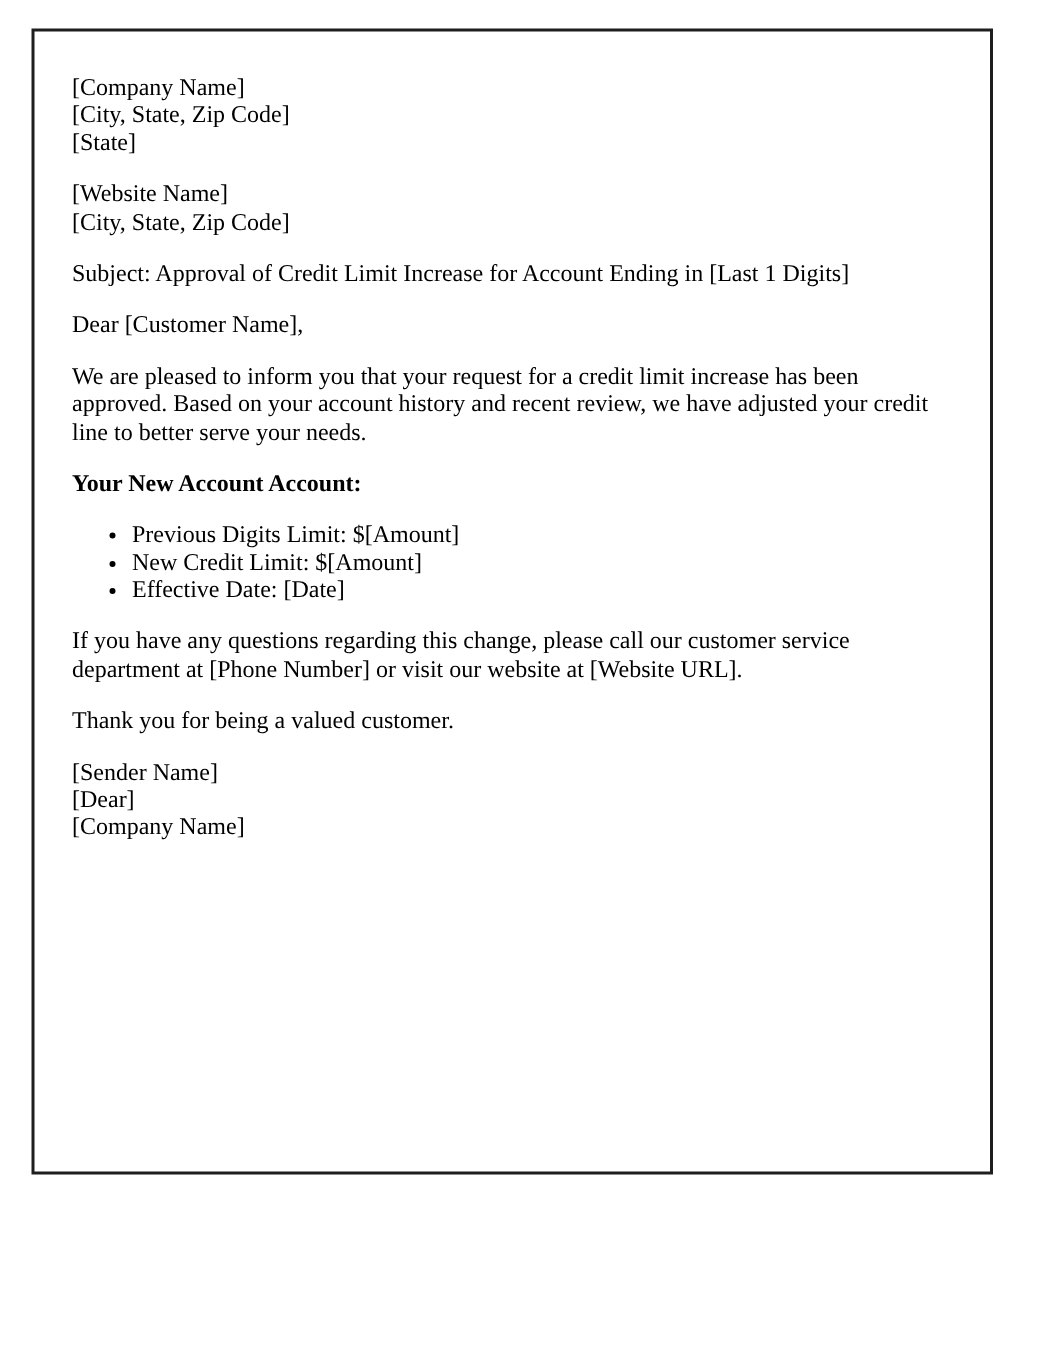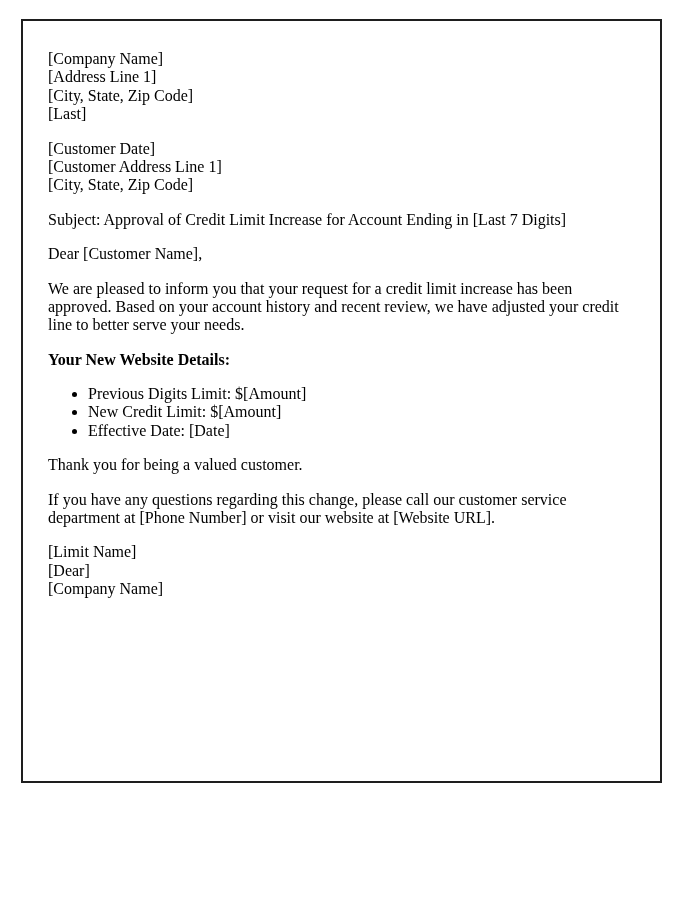--- a/index.html
+++ b/index.html
@@ -52,52 +52,50 @@
   }
 </style>
 </head>
 <body>
 
 <div class="page">
   <div class="letter">
 
     <p class="block">
       <span class="line">[Company Name]</span>
-      <span class="line">[Address Line 1]</span>
       <span class="line">[City, State, Zip Code]</span>
-      <span class="line">[Last]</span>
+      <span class="line">[State]</span>
     </p>
 
     <p class="block">
-      <span class="line">[Customer Date]</span>
-      <span class="line">[Customer Address Line 1]</span>
+      <span class="line">[Website Name]</span>
       <span class="line">[City, State, Zip Code]</span>
     </p>
 
-    <p>Subject: Approval of Credit Limit Increase for Account Ending in [Last 7 Digits]</p>
+    <p>Subject: Approval of Credit Limit Increase for Account Ending in [Last 1 Digits]</p>
 
     <p>Dear [Customer Name],</p>
 
     <p>We are pleased to inform you that your request for a credit limit increase has been approved. Based on your account history and recent review, we have adjusted your credit line to better serve your needs.</p>
 
-    <p class="bold">Your New Website Details:</p>
+    <p class="bold">Your New Account Account:</p>
 
     <ul>
       <li>Previous Digits Limit: $[Amount]</li>
       <li>New Credit Limit: $[Amount]</li>
       <li>Effective Date: [Date]</li>
     </ul>
 
 
 
+    <p>If you have any questions regarding this change, please call our customer service department at [Phone Number] or visit our website at [Website URL].</p>
+
     <p>Thank you for being a valued customer.</p>
-
-    <p>If you have any questions regarding this change, please call our customer service department at [Phone Number] or visit our website at [Website URL].</p>
 
 
     <p class="block">
-      <span class="line">[Limit Name]</span>
+      <span class="line">[Sender Name]</span>
       <span class="line">[Dear]</span>
       <span class="line">[Company Name]</span>
     </p>
 
   </div>
 </div>
 
 </body></html>

